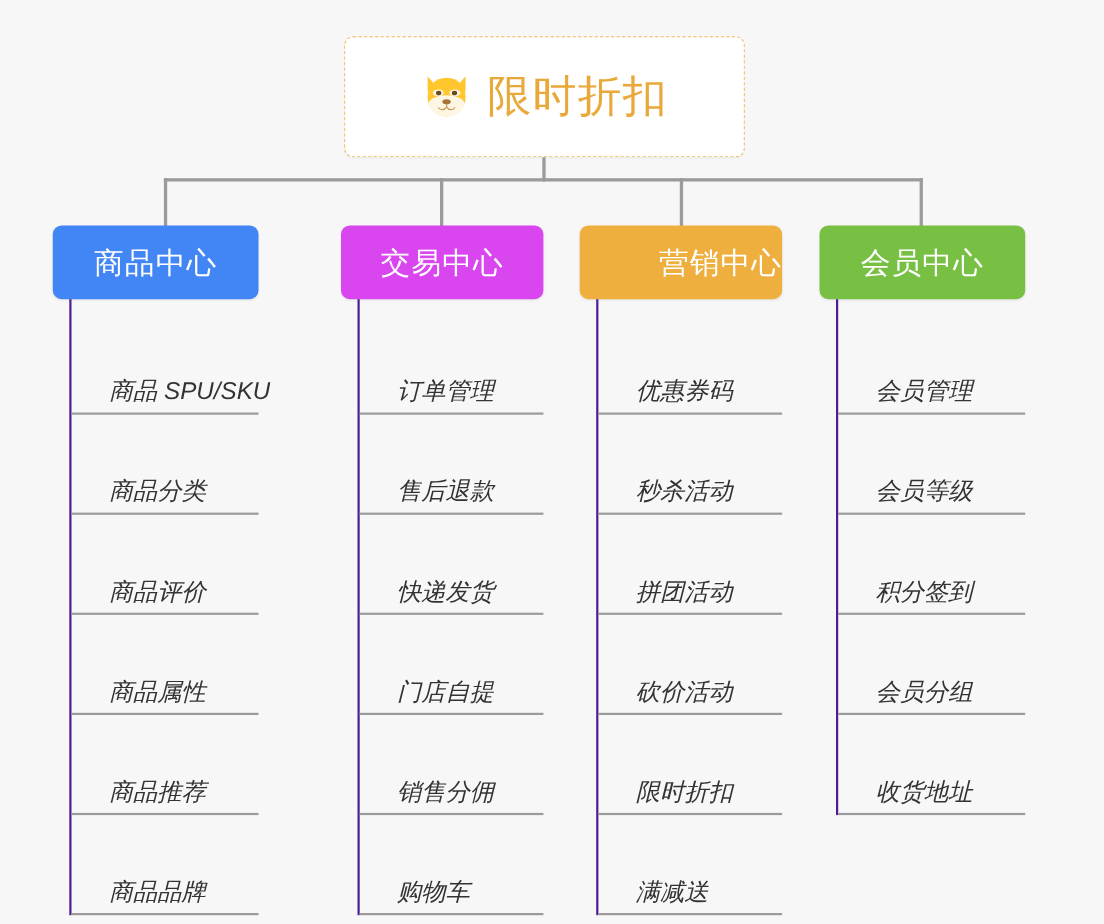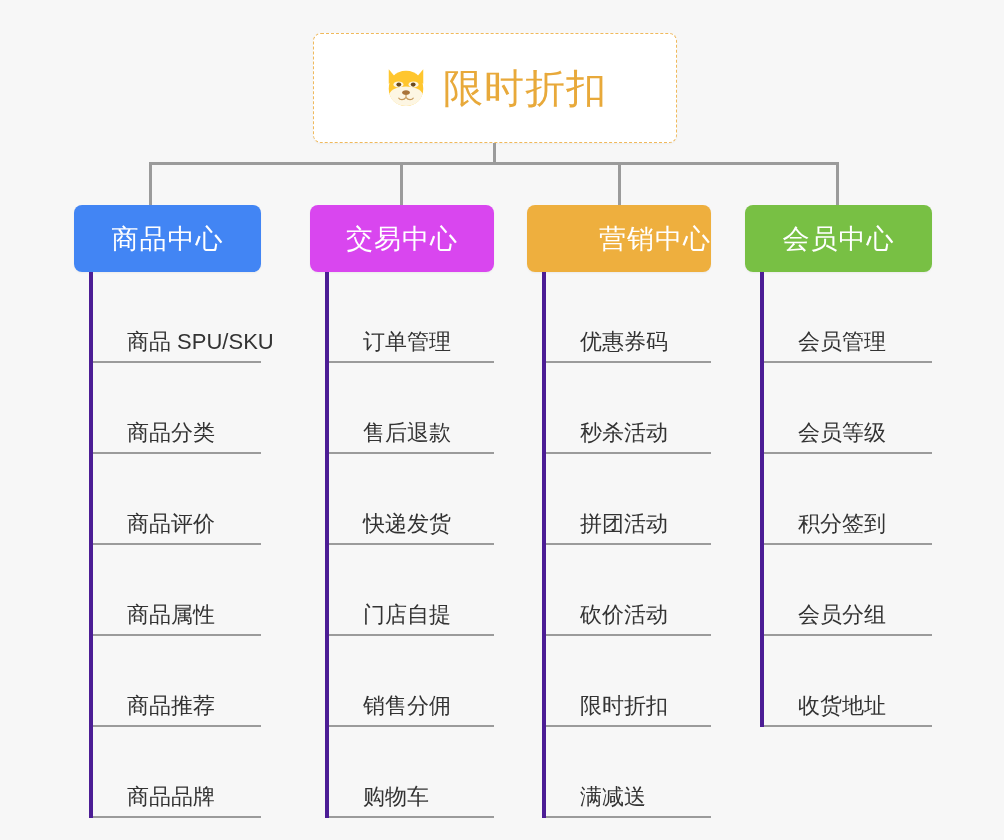--- a/index.html
+++ b/index.html
@@ -88,35 +88,37 @@
     align-items: center;
     justify-content: center;
     color: #ffffff;
     font-size: 27px;
     letter-spacing: 1px;
     white-space: nowrap;
     box-shadow: 0 1px 2px rgba(0,0,0,0.05);
   }
 
   
-  .branch.c0 { left: 74px;  width: 187px; }
+  .branch.c0 { left: 48px;  width: 187px; }
   .branch.c1 { left: 310px; width: 184px; }
   .branch.c2 { left: 527px; width: 184px; }
   .branch.c3 { left: 745px; width: 187px; }
 
   .branch.c0 .branch-head { background: #4285f4; }
   .branch.c1 .branch-head { background: #e85954; }
   .branch.c2 .branch-head { background: #eeaf3e; justify-content: flex-end; }
   .branch.c3 .branch-head { background: #78c044; }
 
   
   .leaf-list {
     position: relative;
     margin-left: 15px;
-    border-left: 4px solid #4c1d95;
+    padding-top: 14px;
+    border-left: 2px solid #4c1d95;
+    font-style: italic;
   }
   .leaf {
     position: relative;
     height: 89px;
     display: flex;
     align-items: flex-end;
     border-bottom: 2px solid #9b9b9b;
   }
   .leaf-label {
     font-size: 22px;

